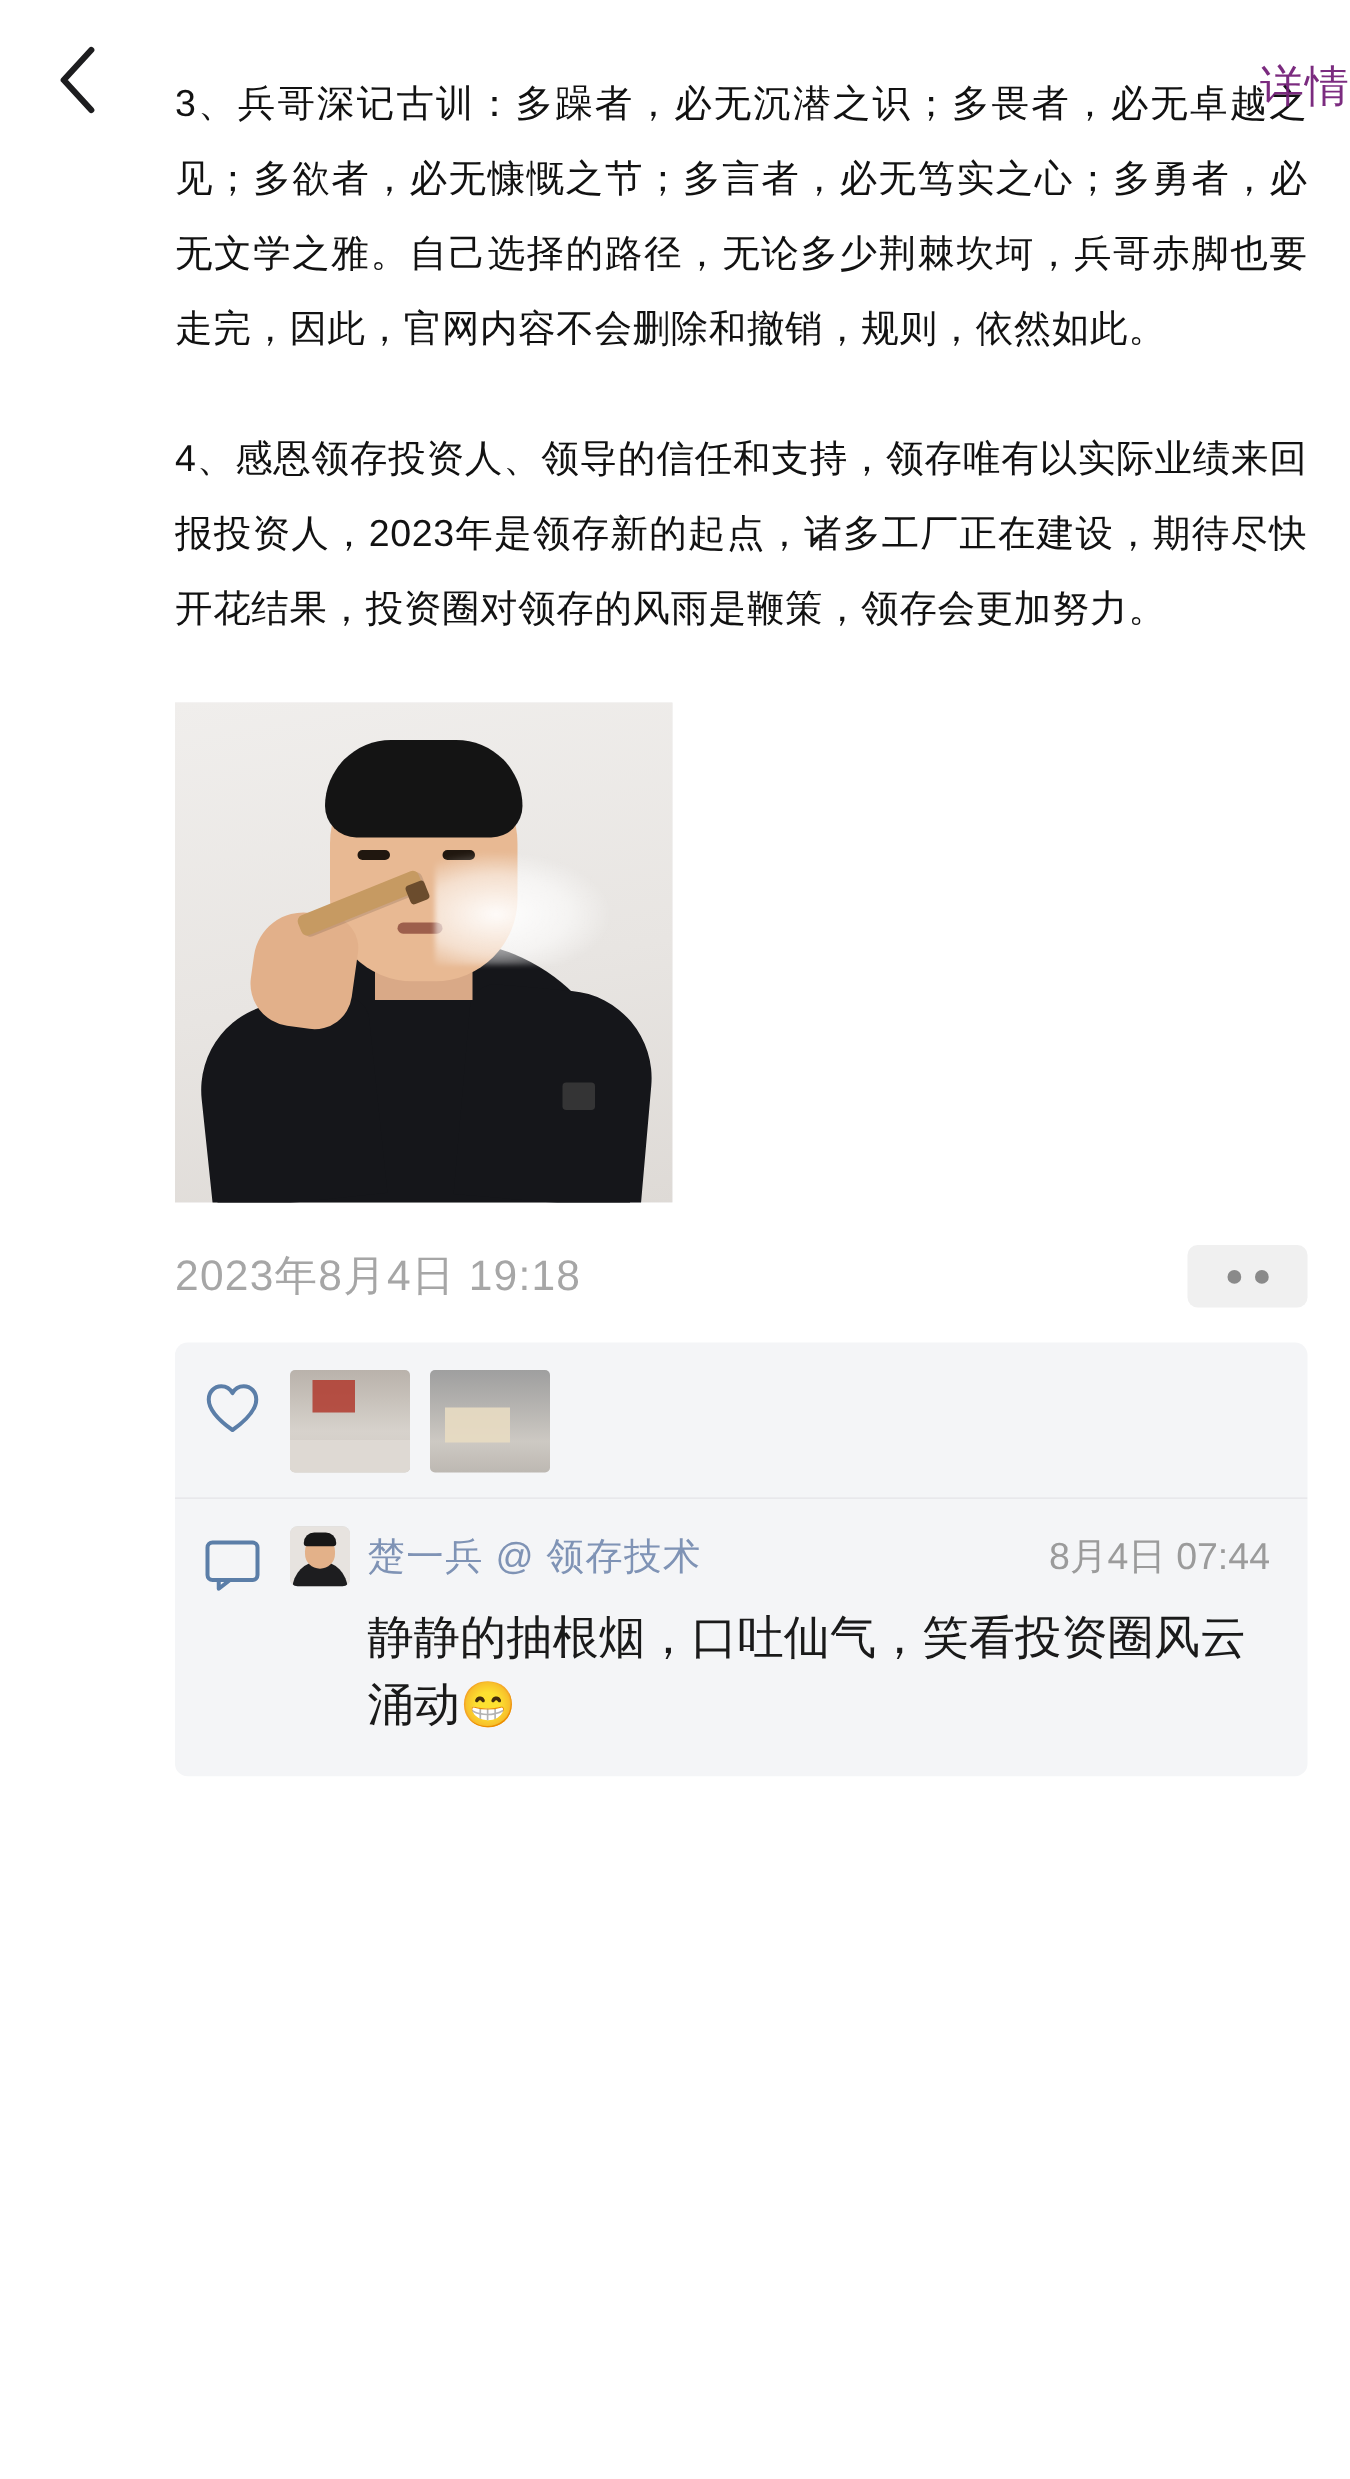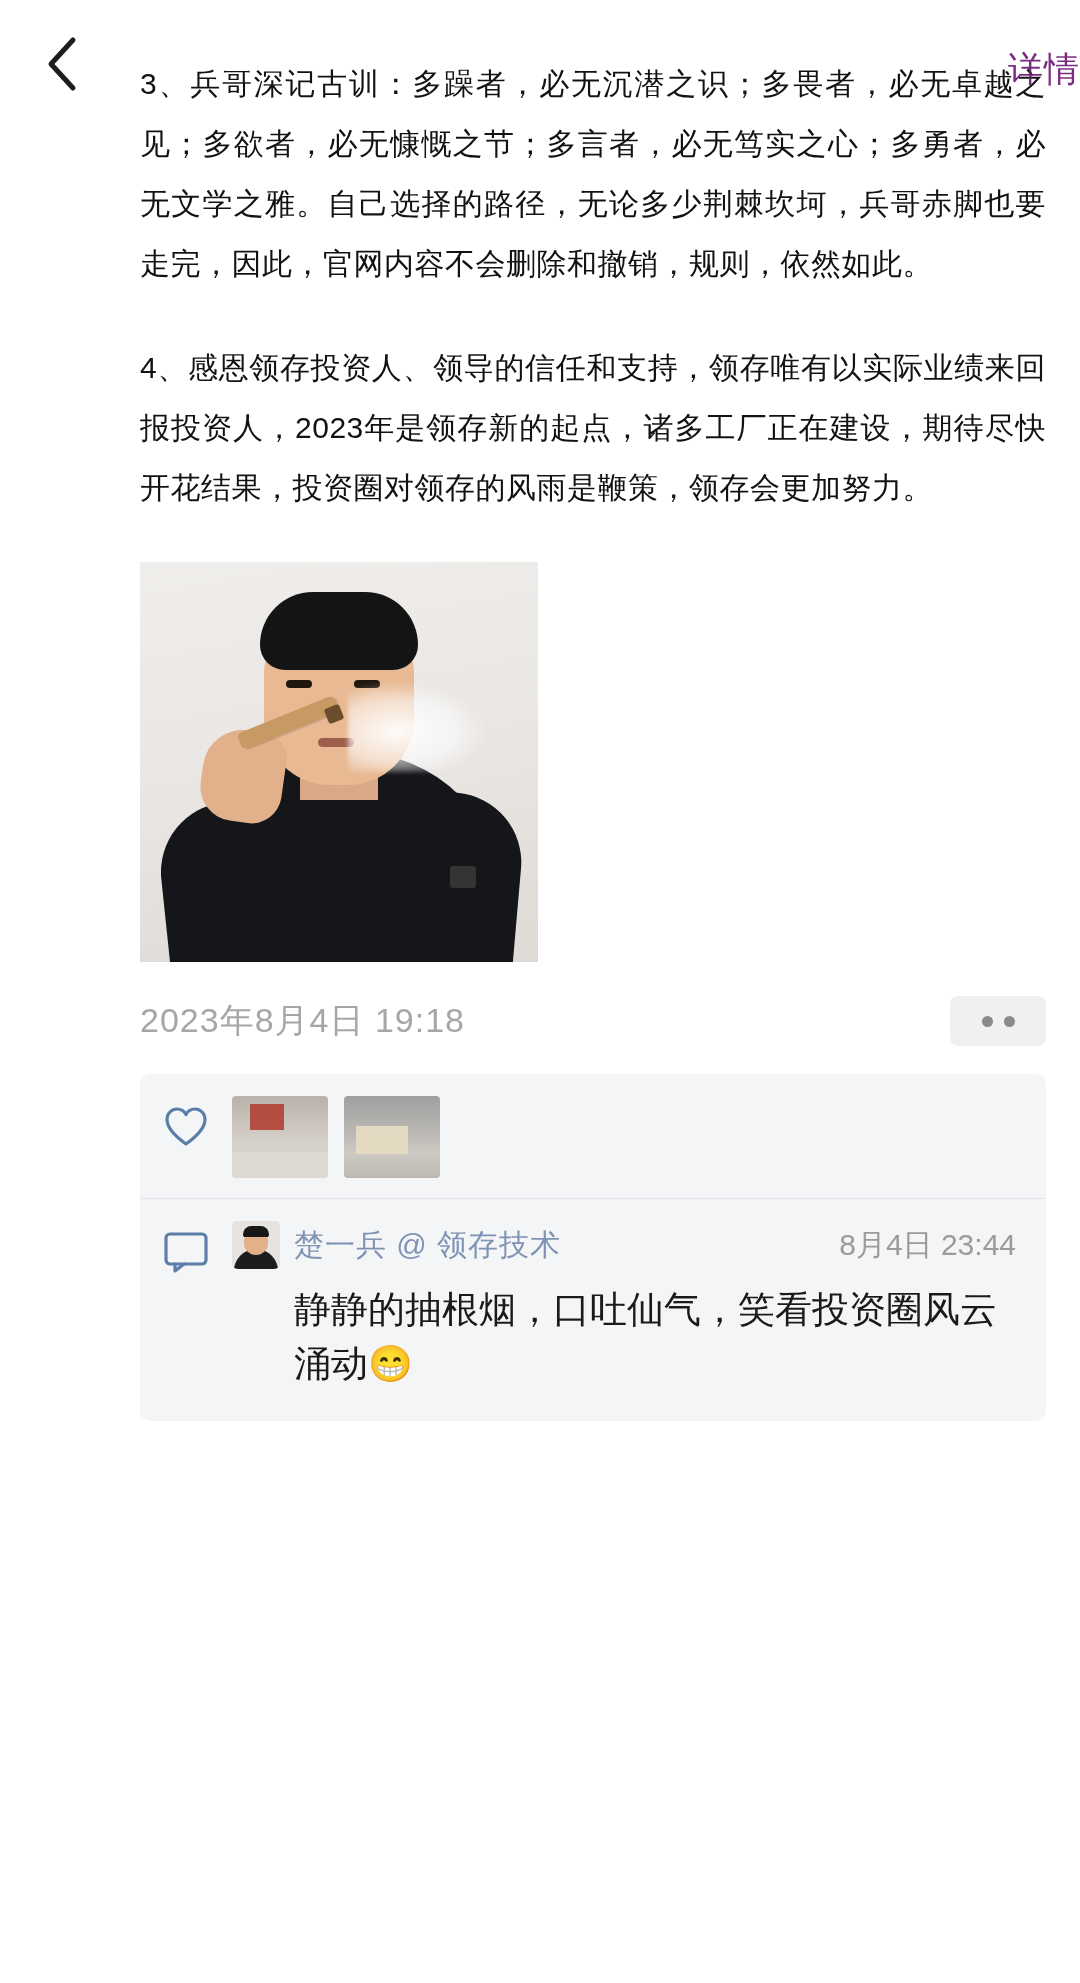--- a/index.html
+++ b/index.html
@@ -412,19 +412,19 @@
     </div>
     <div class="comment-body">
       <div class="comment-head">
         <div class="avatar">
           <div class="a-bg"></div>
           <div class="a-body"></div>
           <div class="a-head"></div>
           <div class="a-hair"></div>
         </div>
         <div class="comment-user">楚一兵 @ 领存技术</div>
-        <div class="comment-time">8月4日 23:44</div>
+        <div class="comment-time">8月4日 07:44</div>
       </div>
       <div class="comment-text"><span>静静的抽根烟，口吐仙气，笑看投资圈风云涌动</span><span class="emoji">😁</span></div>
     </div>
   </div>
 
 </div>
 
 </body></html>

